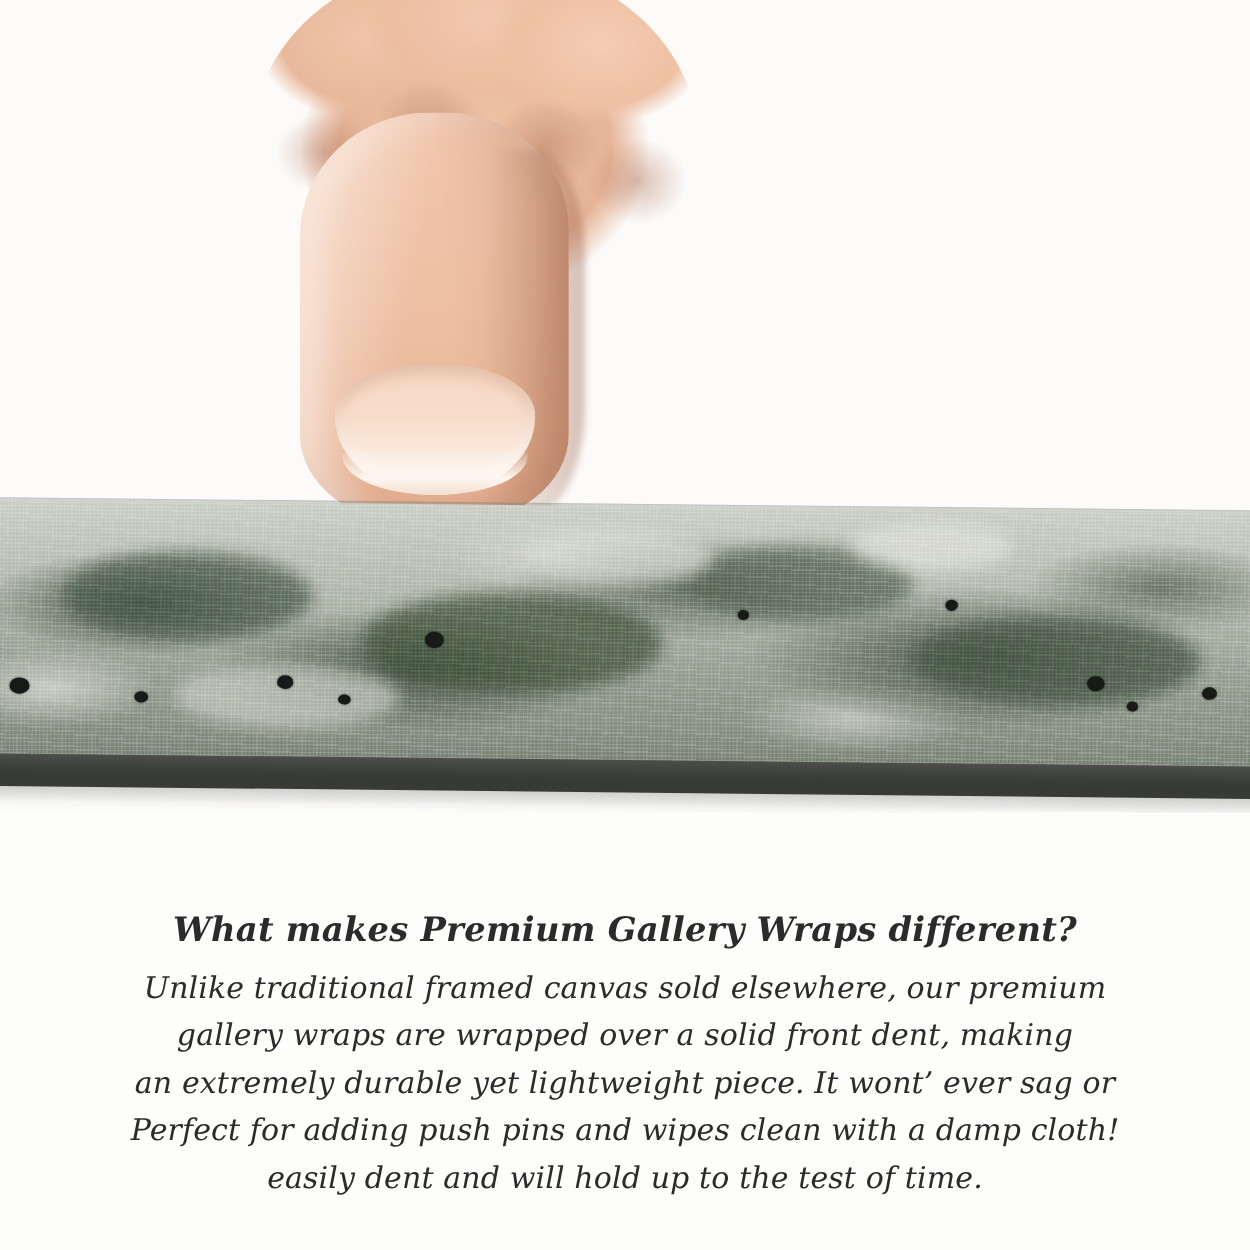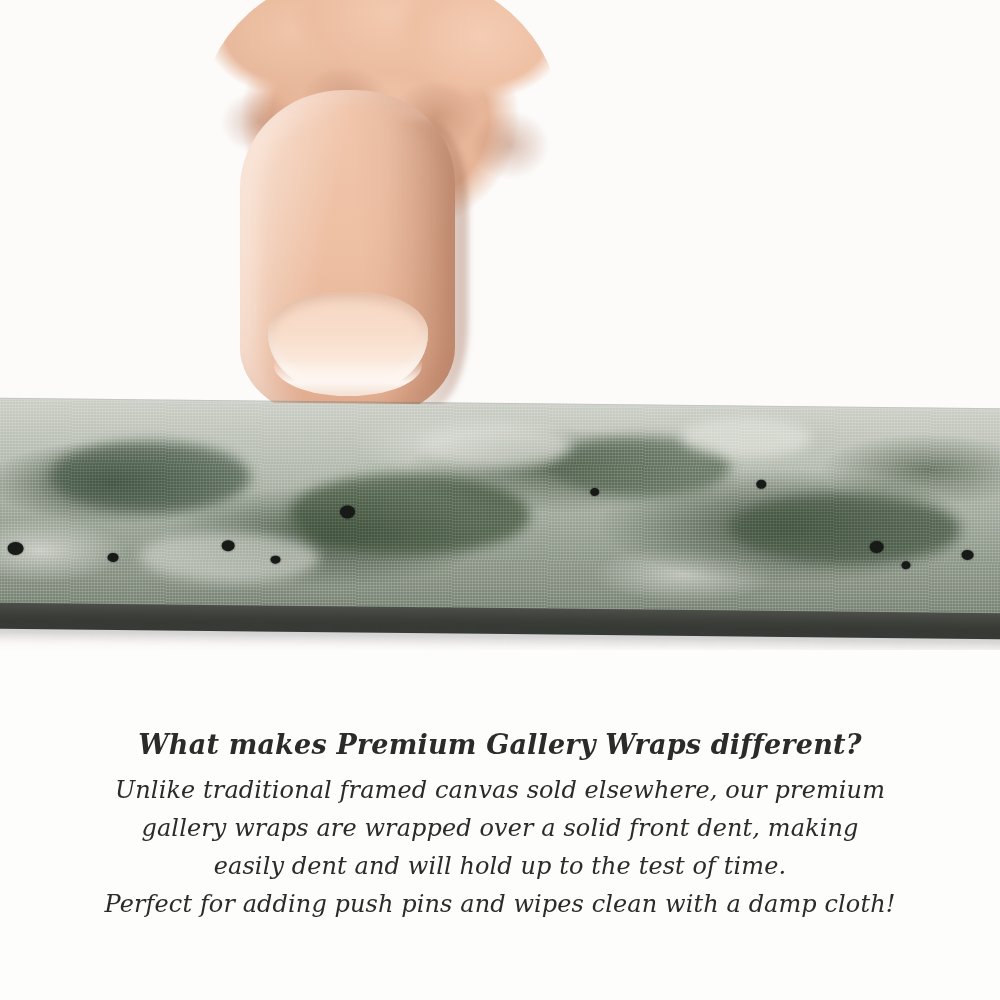--- a/index.html
+++ b/index.html
@@ -254,17 +254,18 @@
     </div>
 
     <div class="strip-bottom-edge"></div>
     <div class="strip-bottom-shadow"></div>
   </div>
 
   <div class="caption">
     <div class="caption-heading">What makes Premium Gallery Wraps different?</div>
     <div class="caption-line">Unlike traditional framed canvas sold elsewhere, our premium</div>
     <div class="caption-line">gallery wraps are wrapped over a solid front dent, making</div>
+    <div class="caption-line">an extremely durable yet lightweight piece. It wont’ ever sag or</div>
+    <div class="caption-line">Perfect for adding push pins and wipes clean with a damp cloth!</div>
     <div class="caption-line">easily dent and will hold up to the test of time.</div>
-    <div class="caption-line">Perfect for adding push pins and wipes clean with a damp cloth!</div>
   </div>
 
 </div>
 
 </body></html>

